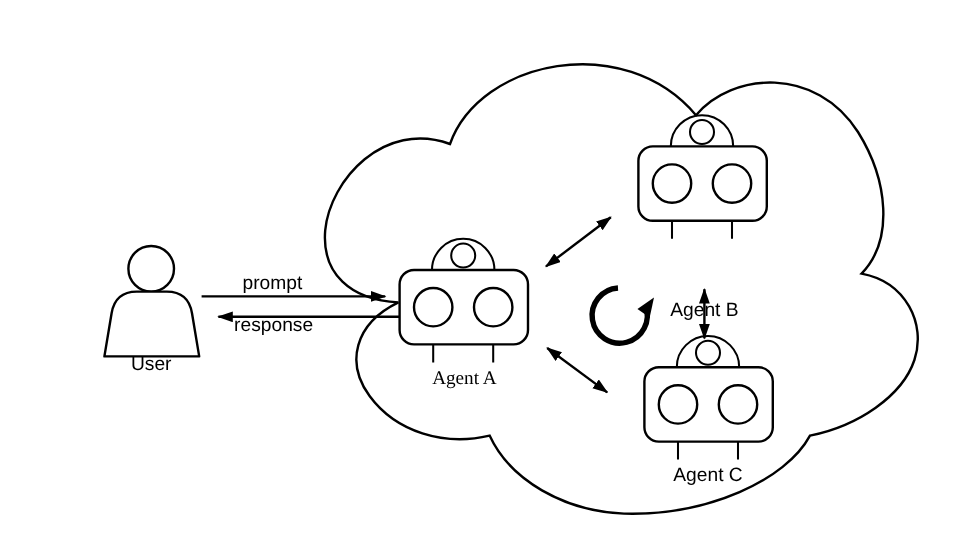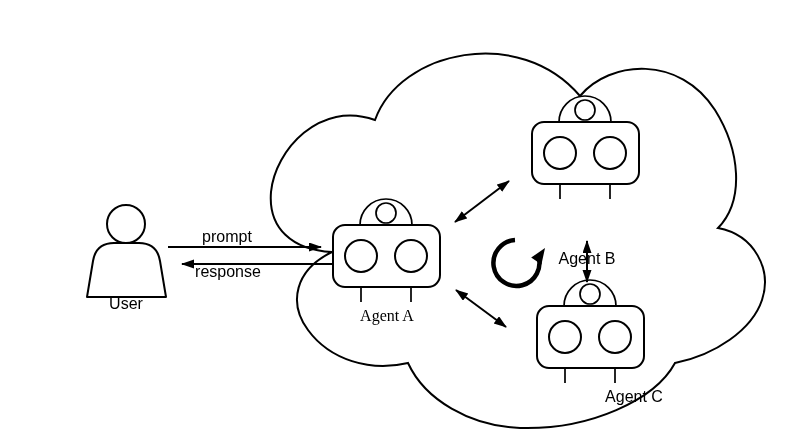--- a/index.html
+++ b/index.html
@@ -116,15 +116,15 @@
   <div class="dlabel" style="left:126px; top:304px;">User</div>
 
   <div class="dlabel italic" style="left:227px; top:237px;">prompt</div>
 
   <div class="dlabel italic" style="left:228px; top:272px;">response</div>
 
   <div class="dlabel" style="left:387px; top:316px;font-family:Liberation Serif, serif;">Agent A</div>
 
   <div class="dlabel" style="left:587px; top:218px;margin-top:41px;">Agent B</div>
 
-  <div class="dlabel" style="left:590px; top:397px;margin-left:44px;">Agent C</div>
+  <div class="dlabel" style="left:590px; top:397px;">Agent C</div>
 
 </div>
 
 </body></html>

